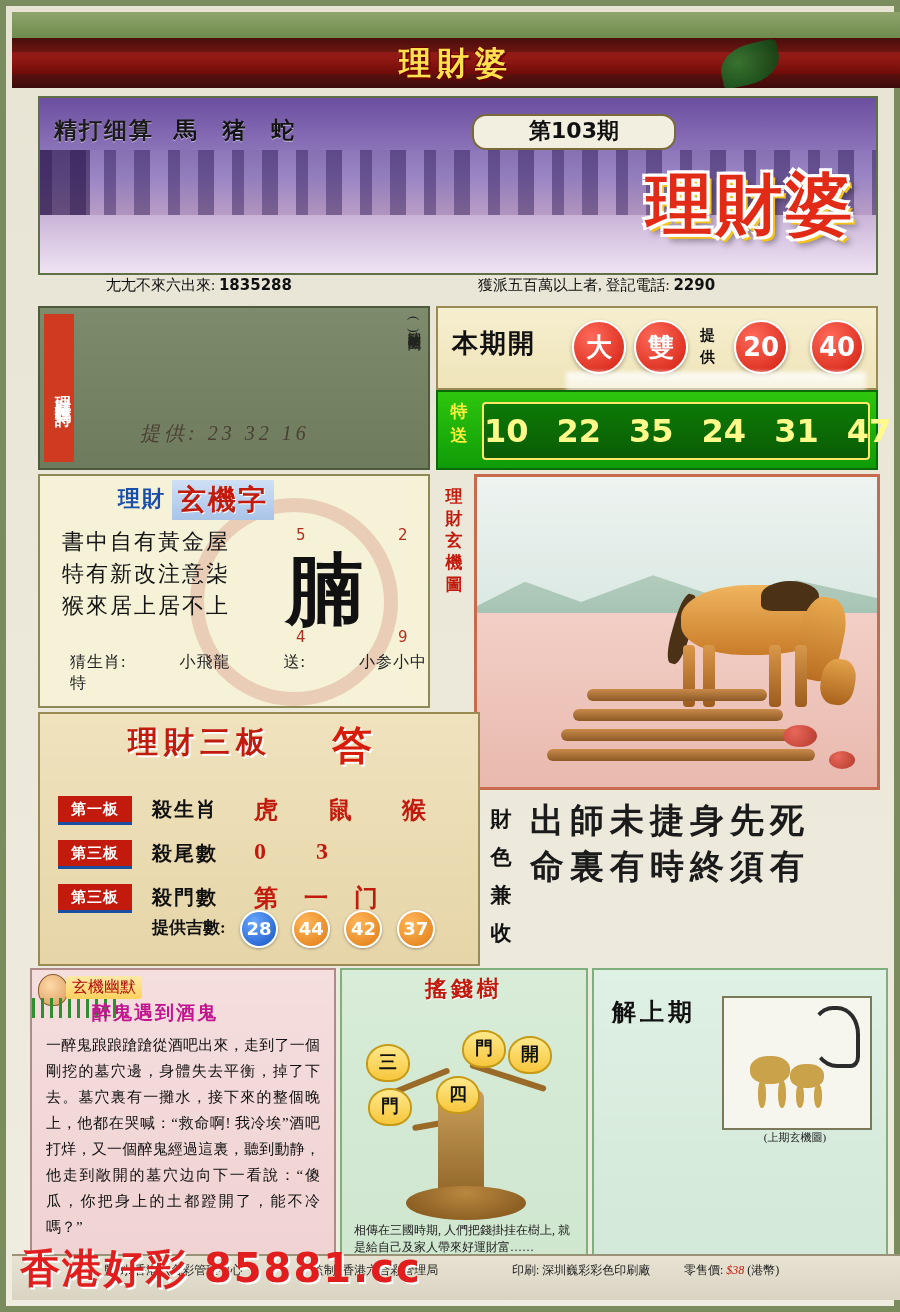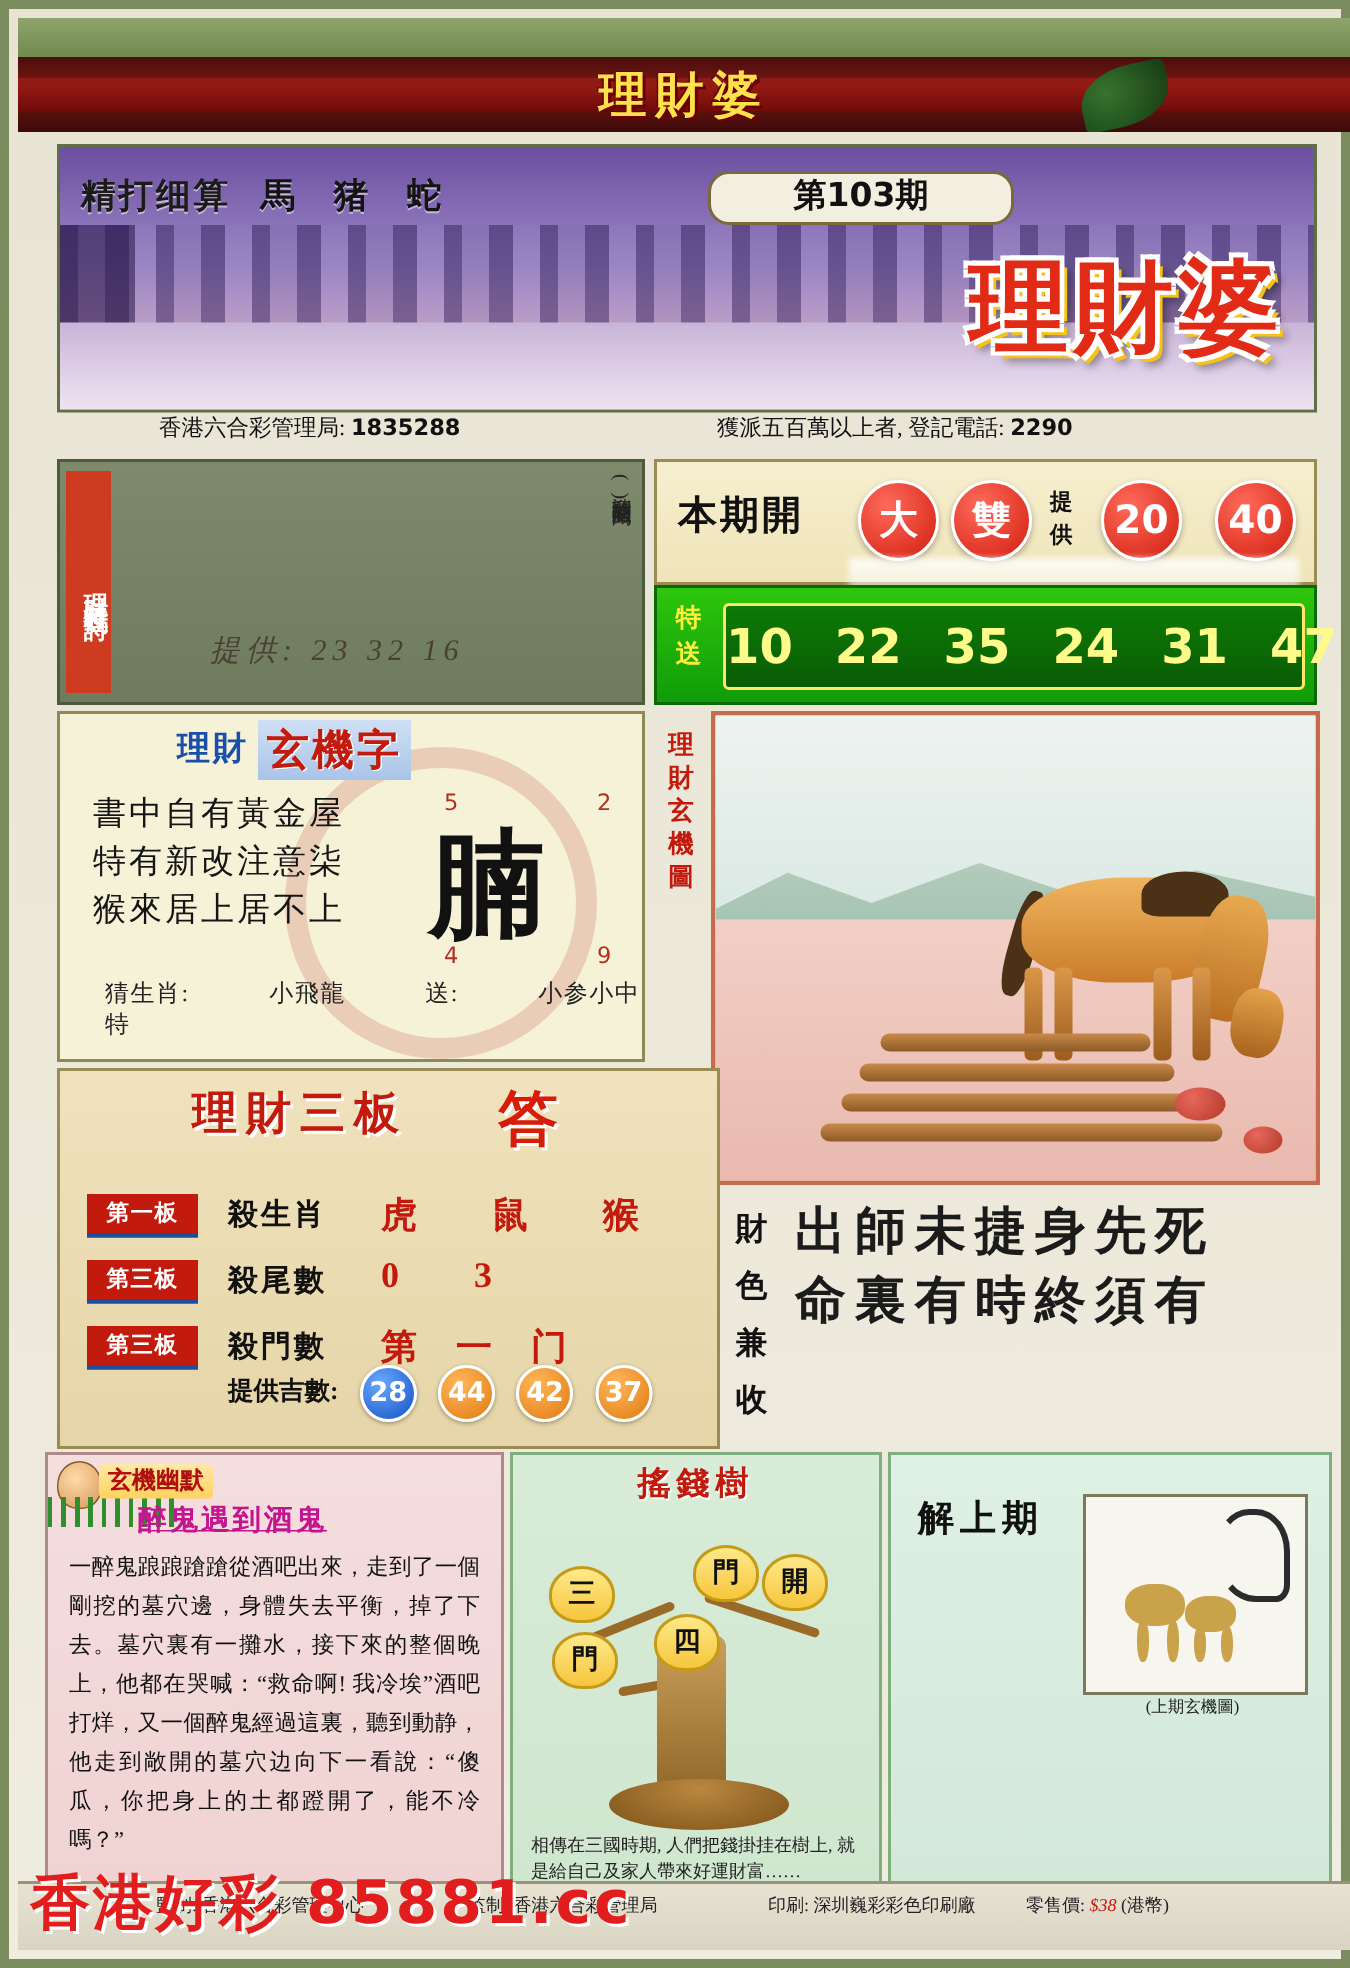--- a/index.html
+++ b/index.html
@@ -289,35 +289,34 @@
     color:#c21a0c;font-size:22px;font-weight:bold;text-align:center;line-height:28px;
     font-family:"DejaVu Sans", sans-serif;vertical-align:middle;
   }
 
   
   .joke{
     position:absolute;left:24px;top:962px;width:302px;height:292px;
     background:linear-gradient(#f5dede,#f0d2d2);border:2px solid #b08a8a;
   }
   .joke .badge{
-    position:absolute;left:34px;top:6px;font-size:16px;font-weight:bold;color:#b00f0f;
+    position:absolute;left:34px;top:6px;font-size:16px;font-weight:normal;color:#b00f0f;
     background:linear-gradient(#ffe9a8,#ffd25d);padding:1px 6px;border-radius:3px;
   }
   .joke .face{
     position:absolute;left:6px;top:4px;width:28px;height:30px;border-radius:50% 50% 45% 45%;
     background:radial-gradient(circle at 40% 35%,#ffd9a8,#d79a5c);border:1px solid #8a5a2a;
   }
   .joke .grass{
     position:absolute;left:0;top:28px;width:90px;height:20px;
     background:repeating-linear-gradient(to right,#2f8f2f 0 3px,rgba(0,0,0,0) 3px 9px);
   }
   .joke .sub{
     position:absolute;left:60px;top:30px;font-size:19px;font-weight:bold;color:#c2158f;
     letter-spacing:2px;
-    text-decoration:underline;
   }
   .joke .body{
     position:absolute;left:14px;top:62px;width:274px;font-size:15px;line-height:26px;color:#111;
     text-align:justify;
   }
   .tree{
     position:absolute;left:334px;top:962px;width:244px;height:292px;
     background:linear-gradient(#d8ecd8,#cfe6cf);border:2px solid #7fae7f;
   }
   .tree .title{
@@ -404,21 +403,21 @@
         <span class="zodiac">馬 猪 蛇</span>
       </div>
     </div>
 
     <div class="issue-box">第103期</div>
     <div class="bigtitle">理財婆</div>
   </div>
 
   <div class="hotline">
     <span class="l">
-      <span>香港六合彩管理局:</span>
+      <span>尢尢不來六出來:</span>
       <b>1835288</b>
     </span>
     <span class="r">
       <span>獲派五百萬以上者, 登記電話:</span>
       <b>2290</b>
     </span>
   </div>
 
   <div class="poem">
     <div class="sidelabel">理財特碼詩</div>

